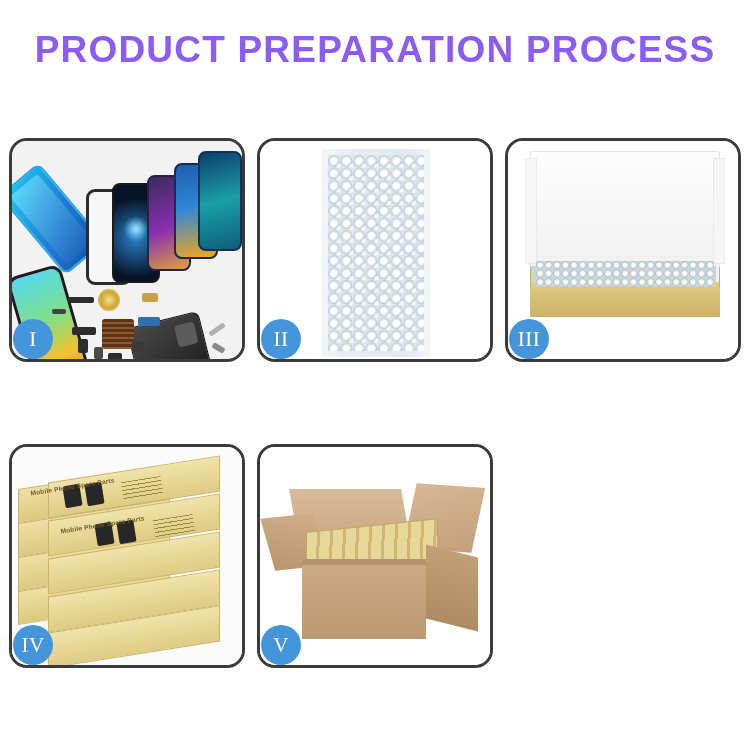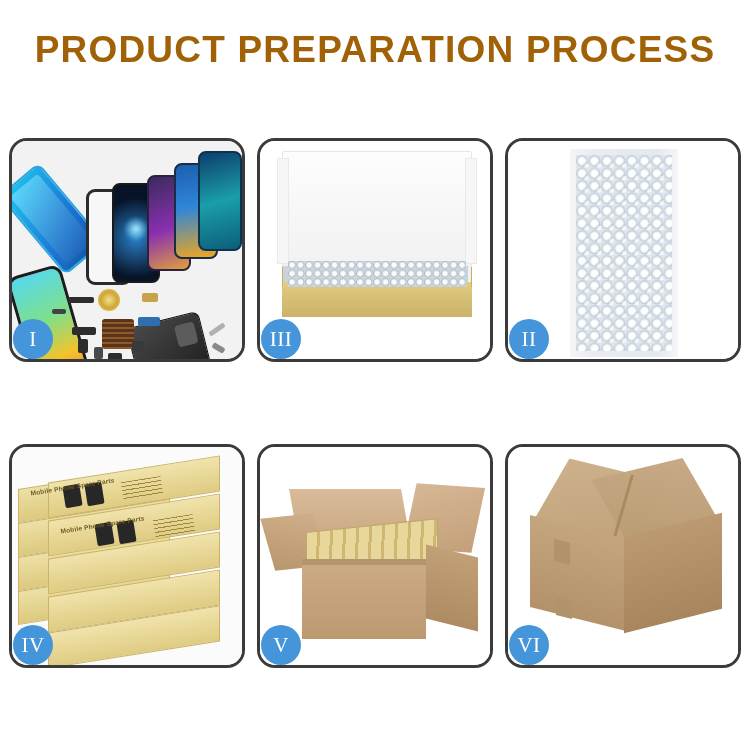--- a/index.html
+++ b/index.html
@@ -10,21 +10,21 @@
     overflow: hidden;
   }
   .page { width: 750px; height: 750px; position: relative; }
 
   
   .header { text-align: center; padding-top: 30px; }
   .title {
     font-size: 37px;
     font-weight: 700;
     letter-spacing: 1.2px;
-    color: #a16207;
+    color: #8b5cf6;
     line-height: 1.1;
     font-family: "Liberation Sans", sans-serif;
   }
   .subtitle {
     font-size: 14.5px;
     color: #262626;
     margin-top: 12px;
     letter-spacing: .2px;
   }
 
@@ -271,37 +271,37 @@
         <div class="chip c6"></div>
         <div class="chip c7"></div>
         <div class="chip c8"></div>
         <div class="chip c9"></div>
         <div class="chip c10"></div>
         <div class="chip c11"></div>
       </div>
       <div class="badge">I</div>
     </div>
 
+    <div class="panel p2">
+      <div class="panel-inner">
+        <div class="bubblepack">
+          <div class="bubbles"></div>
+        </div>
+      </div>
+      <div class="badge">II</div>
+    </div>
+
     <div class="panel p3">
       <div class="panel-inner">
         <div class="boxlid"></div>
         <div class="boxbody"></div>
         <div class="bubblestrip"></div>
         <div class="boxfront"></div>
       </div>
       <div class="badge">III</div>
-    </div>
-
-    <div class="panel p2">
-      <div class="panel-inner">
-        <div class="bubblepack">
-          <div class="bubbles"></div>
-        </div>
-      </div>
-      <div class="badge">II</div>
     </div>
 
     <div class="panel p4">
       <div class="panel-inner">
         <div class="stack">
           <div class="sbox sb1"></div>
           <div class="sbox sb2"></div>
           <div class="sbox sb3"></div>
           <div class="sbox sb4"></div>
           <div class="tbox tb5"></div>
@@ -328,27 +328,15 @@
         <div class="cart-rflap"></div>
         <div class="cart-lflap"></div>
         <div class="cart-contents"></div>
         <div class="cart-topedge"></div>
         <div class="cart-front"></div>
         <div class="cart-side"></div>
       </div>
       <div class="badge">V</div>
     </div>
 
-    <div class="panel p6">
-      <div class="panel-inner">
-        <div class="sc-top"></div>
-        <div class="sc-top2"></div>
-        <div class="sc-seam"></div>
-        <div class="sc-left"></div>
-        <div class="sc-right"></div>
-        <div class="sc-tab1"></div>
-        <div class="sc-tab2"></div>
-      </div>
-      <div class="badge">VI</div>
-    </div>
 
   </div>
 </div>
 
 </body></html>

